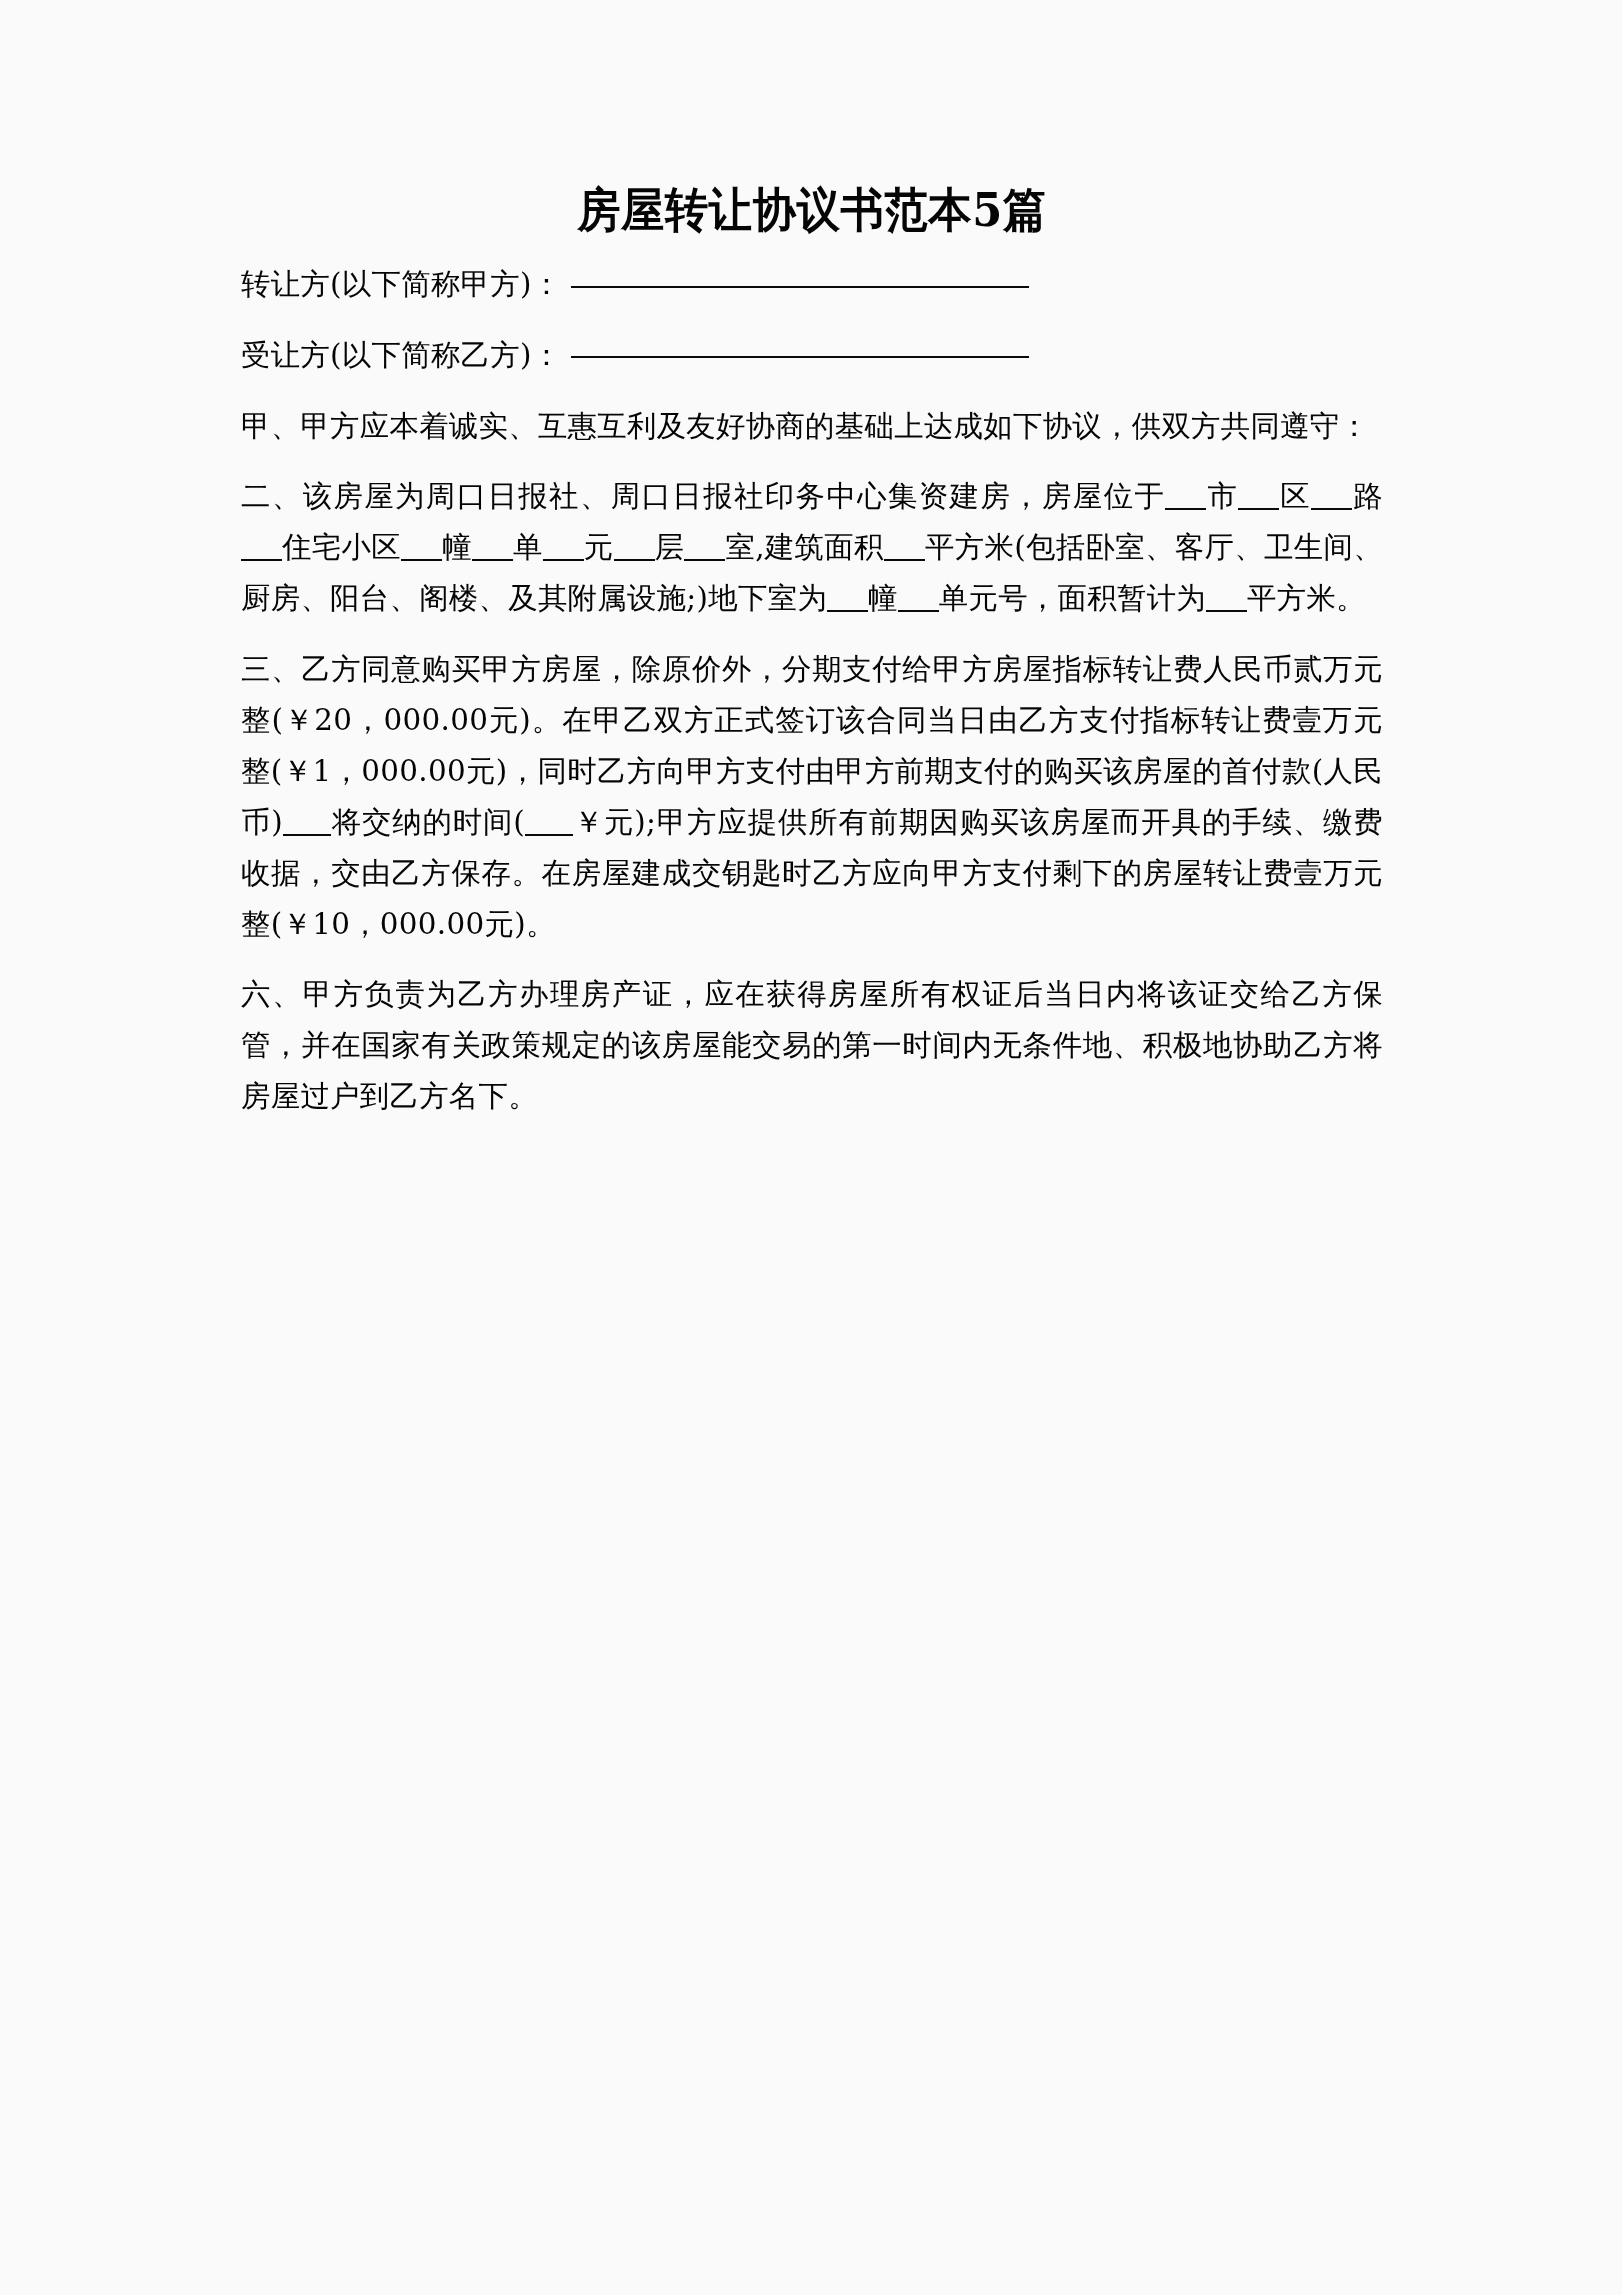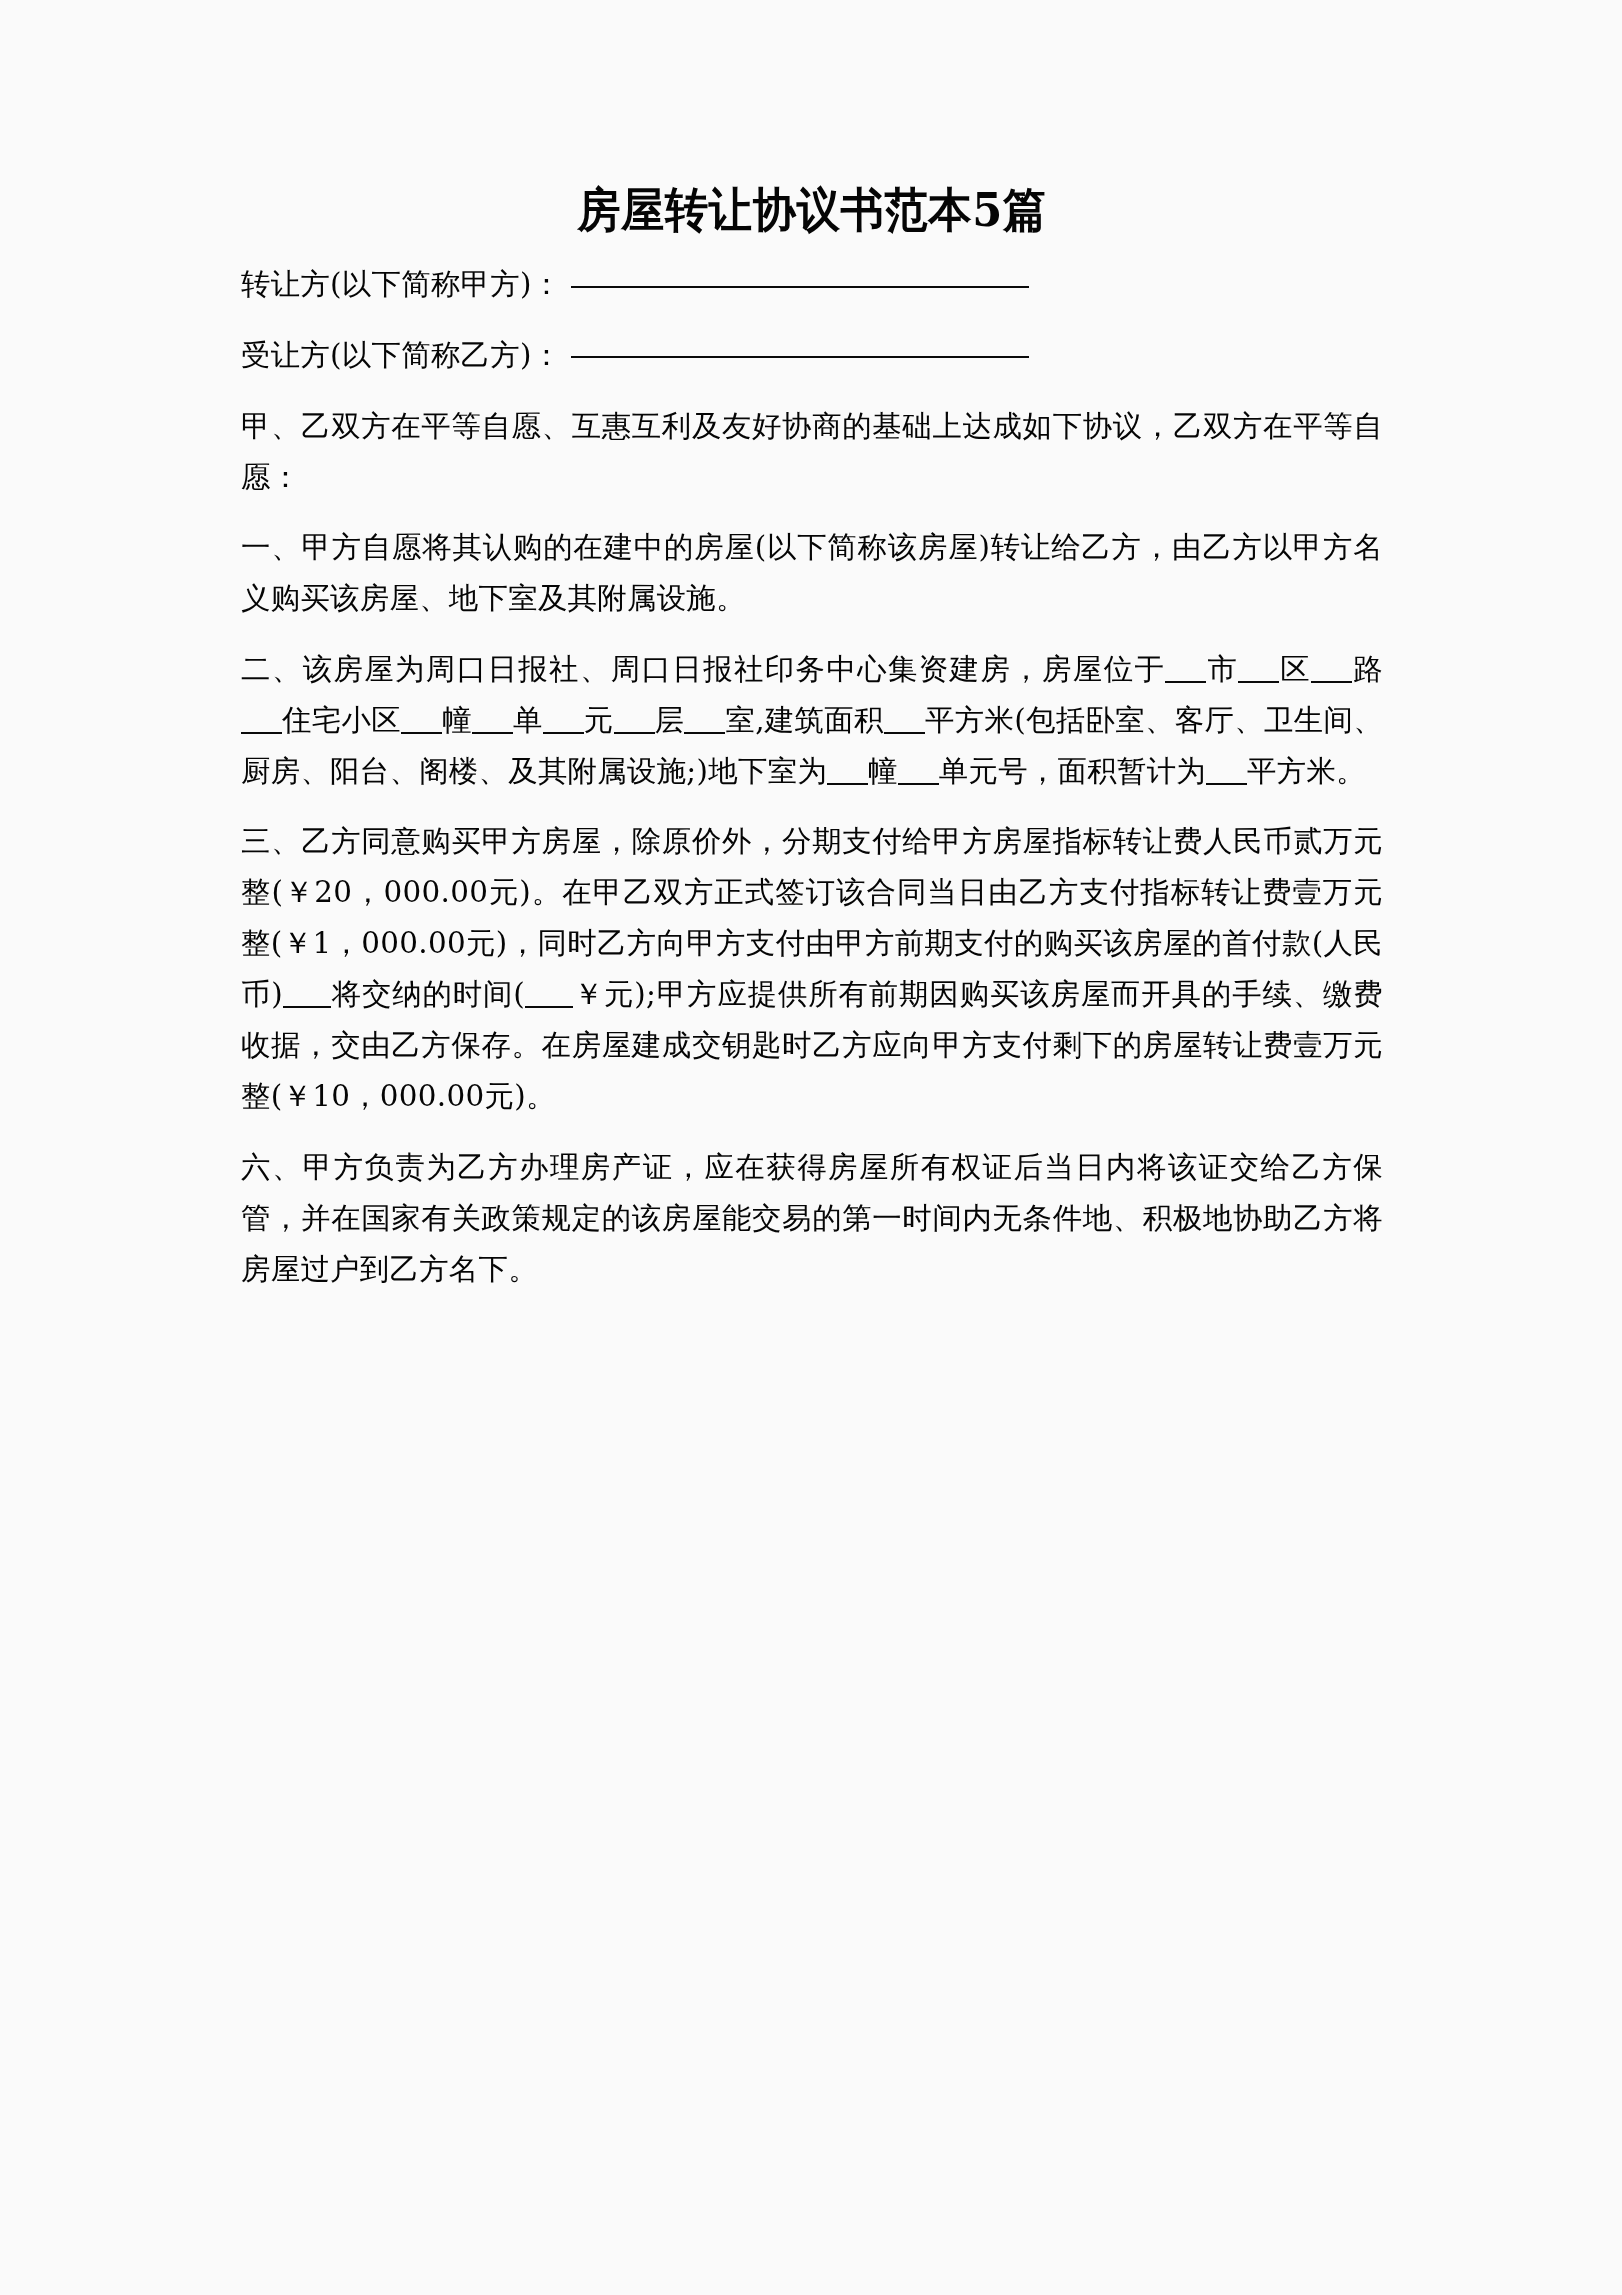--- a/index.html
+++ b/index.html
@@ -86,25 +86,22 @@
 
 
     <p class="para">
       <span>转让方(以下简称甲方)：</span><span class="rule-long"></span>
     </p>
 
     <p class="para">
       <span>受让方(以下简称乙方)：</span><span class="rule-long"></span>
     </p>
 
-    <p class="para">甲、乙双方在平等自愿、互惠互利及友好协商的基础上达成如下协议，乙双方在平等自愿：</p>
+    <p class="para">甲、甲方应本着诚实、互惠互利及友好协商的基础上达成如下协议，供双方共同遵守：</p>
 
-    <p class="para">
-      <span class="num">一、</span><span>甲方自愿将其认购的在建中的房屋(以下简称该房屋)转让给乙方，由乙方以甲方名义购买该房屋、地下室及其附属设施。</span>
-    </p>
 
     <p class="para">
       <span class="num">二、</span><span>该房屋为周口日报社、周口日报社印务中心集资建房，房屋位于</span><span class="blank w-md"></span><span>市</span><span class="blank w-md"></span><span>区</span><span class="blank w-md"></span><span>路</span><span class="blank w-md"></span><span>住宅小区</span><span class="blank w-md"></span><span>幢</span><span class="blank w-md"></span><span>单</span><span class="blank w-md"></span><span>元</span><span class="blank w-md"></span><span>层</span><span class="blank w-md"></span><span>室,建筑面积</span><span class="blank w-md"></span><span>平方米(包括卧室、客厅、卫生间、厨房、阳台、阁楼、及其附属设施;)地下室为</span><span class="blank w-md"></span><span>幢</span><span class="blank w-md"></span><span>单元号，面积暂计为</span><span class="blank w-md"></span><span>平方米。</span>
     </p>
 
     <p class="para">
       <span class="num">三、</span><span>乙方同意购买甲方房屋，除原价外，分期支付给甲方房屋指标转让费人民币贰万元整(￥20，000.00元)。在甲乙双方正式签订该合同当日由乙方支付指标转让费壹万元整(￥1，000.00元)，同时乙方向甲方支付由甲方前期支付的购买该房屋的首付款(人民币)</span><span class="blank w-lg"></span><span>将交纳的时间(</span><span class="blank w-lg"></span><span>￥元);甲方应提供所有前期因购买该房屋而开具的手续、缴费收据，交由乙方保存。在房屋建成交钥匙时乙方应向甲方支付剩下的房屋转让费壹万元整(￥10，000.00元)。</span>
     </p>
 
 

